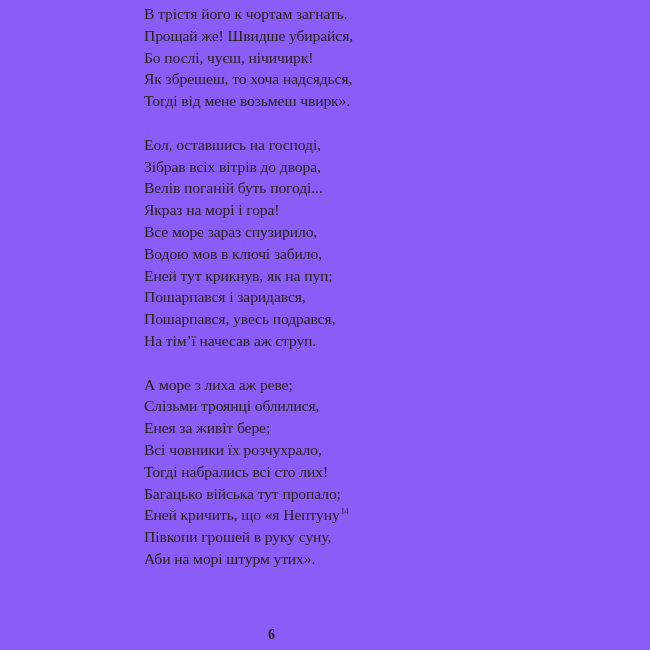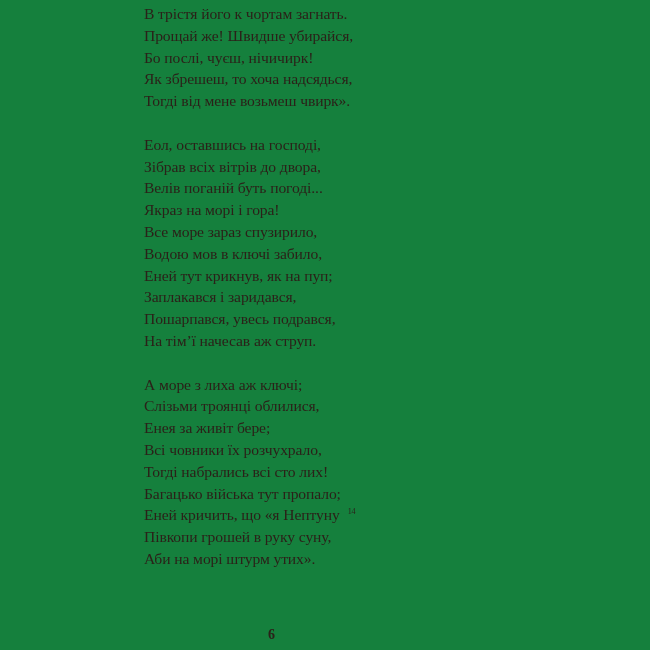--- a/index.html
+++ b/index.html
@@ -12,21 +12,21 @@
       height: 650px;
       position: relative;
       overflow: hidden;
     }
     .page {
       position: absolute;
       left: 0;
       top: 0;
       width: 650px;
       height: 650px;
-      background: #15803d;
+      background: #8b5cf6;
     }
     .poem {
       position: absolute;
       left: 144px;
       top: 3px;
       font-family: "DejaVu Serif", "Liberation Serif", serif;
       font-size: 14.6px;
       color: #2b2119;
       letter-spacing: -0.1px;
     }
@@ -41,21 +41,21 @@
       font-family: "Liberation Serif", "DejaVu Serif", serif;
       font-size: 15.6px;
     }
     .stanza-gap {
       height: 21.8px;
     }
     .fn {
       font-size: 8px;
       vertical-align: super;
       line-height: 0;
-      margin-left: 8px;
+      margin-left: 1px;
     }
     .page-number {
       position: absolute;
       left: 0;
       width: 543px;
       top: 627px;
       text-align: center;
       font-family: "Liberation Serif", "DejaVu Serif", serif;
       font-weight: bold;
       font-size: 14px;
@@ -79,29 +79,29 @@
     <div class="stanza-gap"></div>
 
     <div class="stanza">
       <div class="line">Еол, оставшись на господі,</div>
       <div class="line">Зібрав всіх вітрів до двора,</div>
       <div class="line">Велів поганій буть погоді...</div>
       <div class="line">Якраз на морі і гора!</div>
       <div class="line">Все море зараз спузирило,</div>
       <div class="line">Водою мов в ключі забило,</div>
       <div class="line">Еней тут крикнув, як на пуп;</div>
-      <div class="line">Заплакався і заридався,</div>
+      <div class="line">Пошарпався і заридався,</div>
       <div class="line">Пошарпався, увесь подрався,</div>
       <div class="line">На тім’ї начесав аж струп.</div>
     </div>
 
     <div class="stanza-gap"></div>
 
     <div class="stanza">
-      <div class="line">А море з лиха аж ключі;</div>
+      <div class="line">А море з лиха аж реве;</div>
       <div class="line">Слізьми троянці облилися,</div>
       <div class="line">Енея за живіт бере;</div>
       <div class="line">Всі човники їх розчухрало,</div>
       <div class="line">Тогді набрались всі сто лих!</div>
       <div class="line">Багацько війська тут пропало;</div>
       <div class="line"><span>Еней кричить, що «я Нептуну</span><sup class="fn">14</sup></div>
       <div class="line">Півкопи грошей в руку суну,</div>
       <div class="line">Аби на морі штурм утих».</div>
     </div>
 

